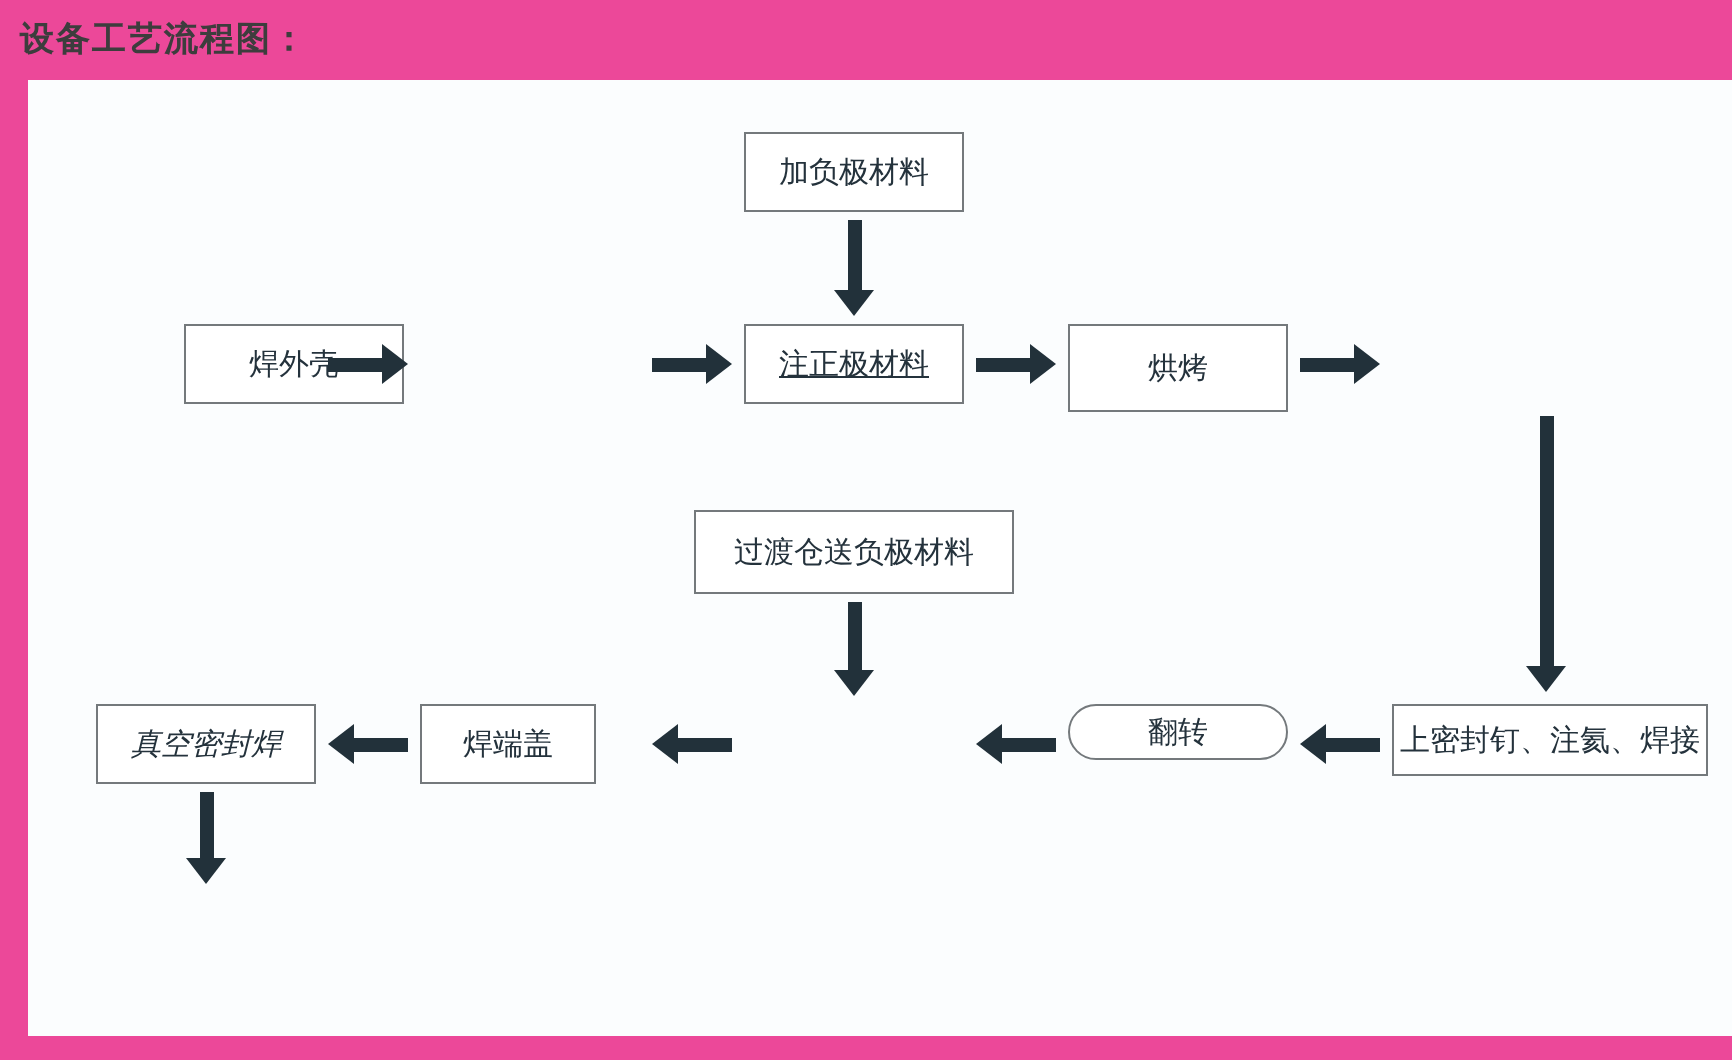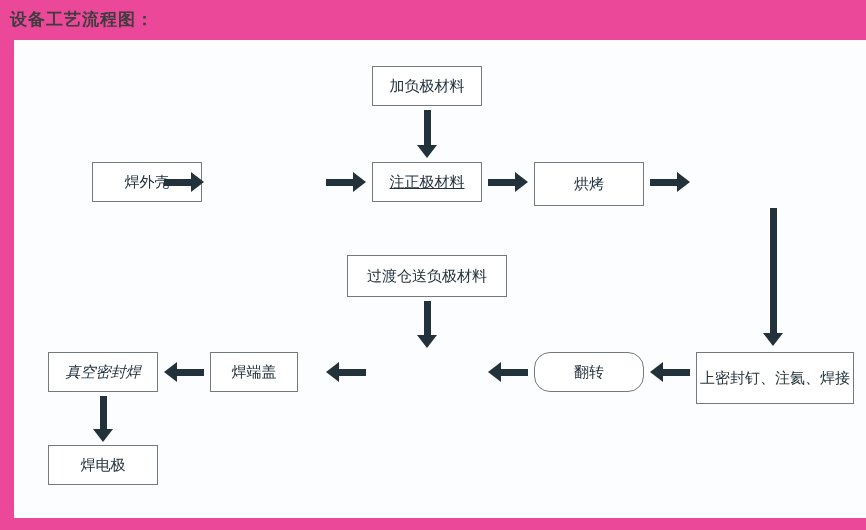--- a/index.html
+++ b/index.html
@@ -79,25 +79,24 @@
   </div>
   <div class="node" style="left:210px;top:352px;width:88px;height:40px;">焊端盖</div>
   <div class="arr-l" style="left:326px;top:362px;width:40px;">
     <div class="head"></div>
       <div class="shaft"></div>
   </div>
   <div class="arr-l" style="left:488px;top:362px;width:40px;">
     <div class="head"></div>
       <div class="shaft"></div>
   </div>
-  <div class="node" style="left:534px;top:352px;width:110px;height:40px;border-radius:16px;">翻转</div>
+  <div class="node" style="left:534px;top:352px;width:110px;height:28px;border-radius:16px;">翻转</div>
   <div class="arr-l" style="left:650px;top:362px;width:40px;">
     <div class="head"></div>
       <div class="shaft"></div>
   </div>
-  <div class="node" style="left:696px;top:352px;width:158px;height:52px;font-family:Liberation Mono, monospace;">上密封钉、注氦、焊接</div>
+  <div class="node" style="left:696px;top:352px;width:158px;height:36px;font-family:Liberation Mono, monospace;">上密封钉、注氦、焊接</div>
 
   <div class="arr-d" style="left:93px;top:396px;height:46px;">
     <div class="shaft"></div>
       <div class="head"></div>
   </div>
-  <div class="node" style="left:48px;top:445px;width:110px;height:40px;">焊电极</div>
 </div>
 
 </body></html>

